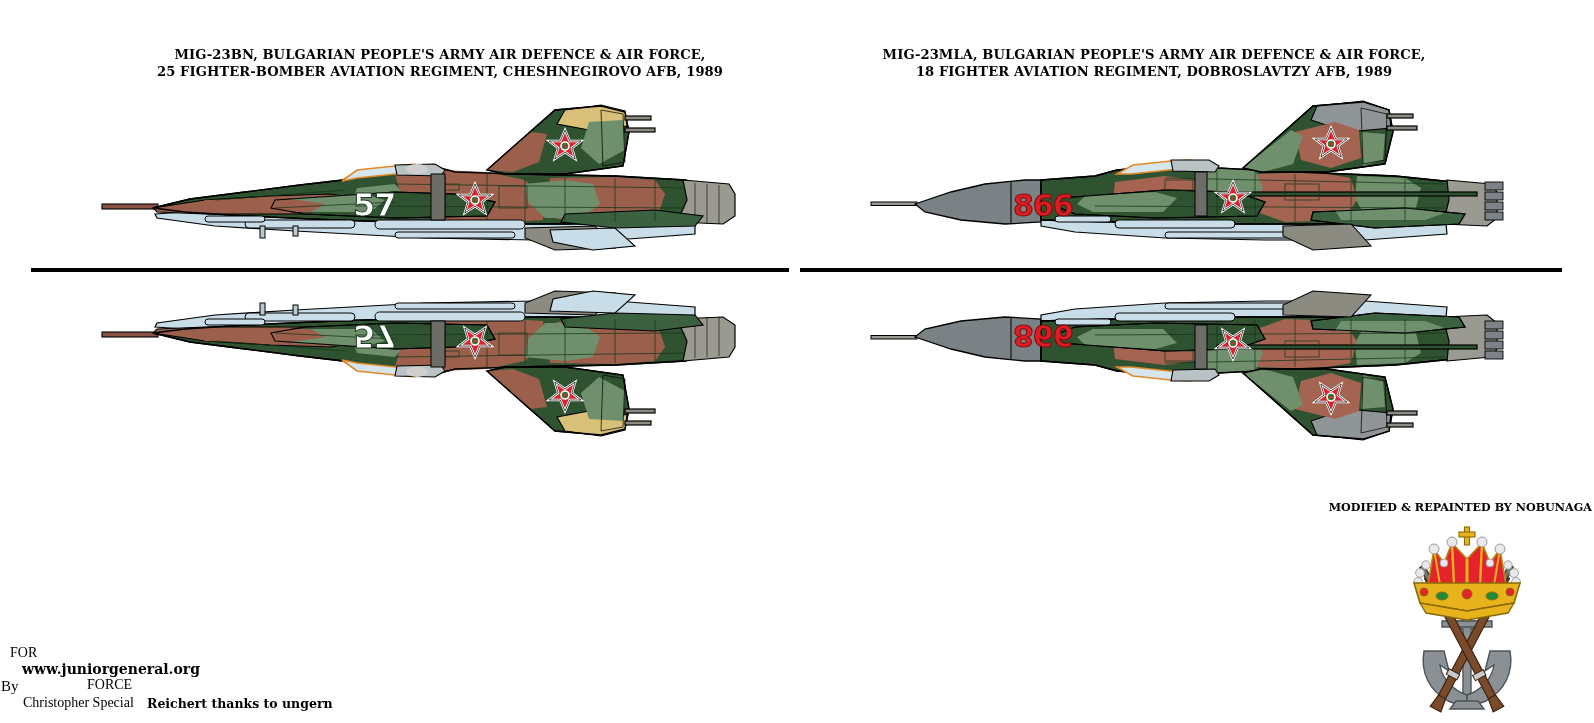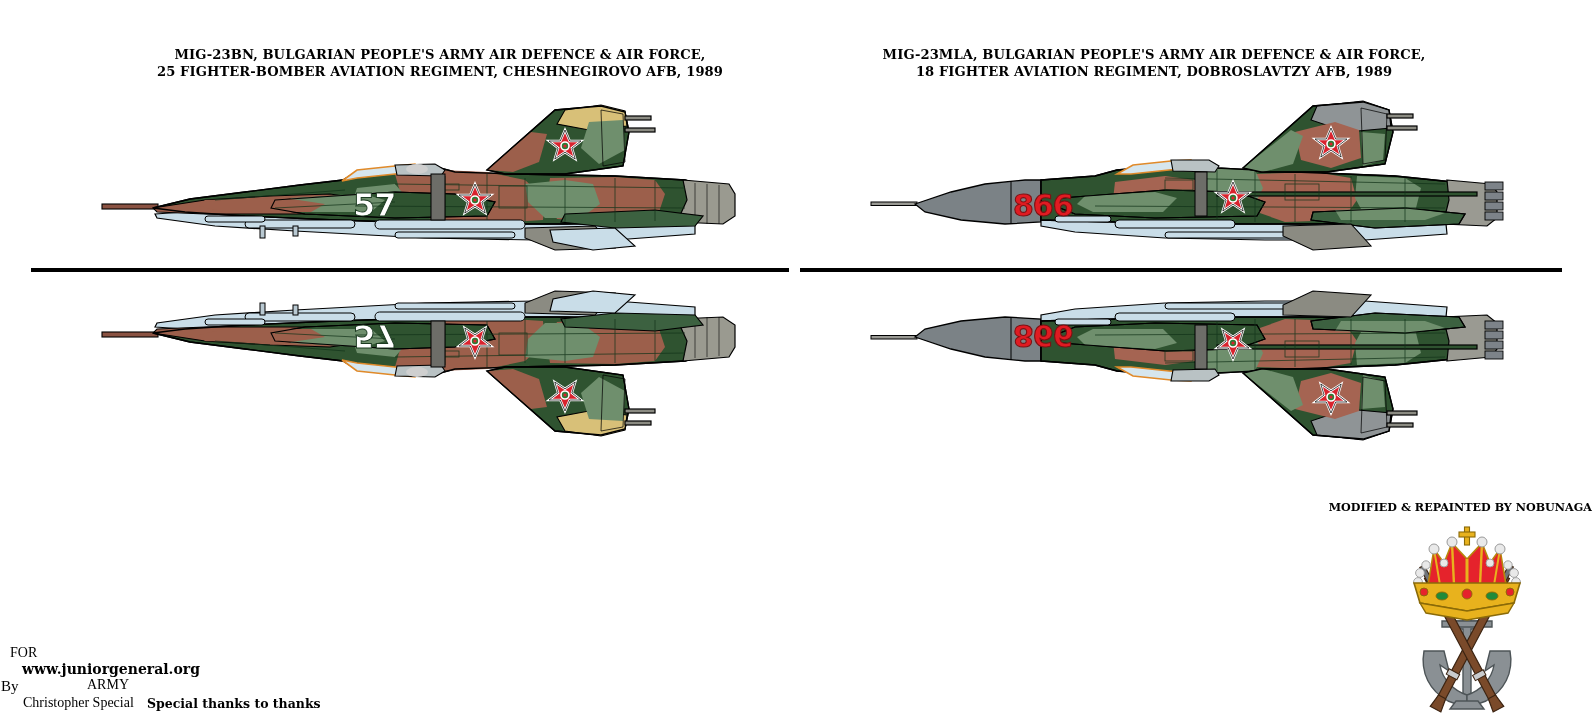--- a/index.html
+++ b/index.html
@@ -401,19 +401,19 @@
         </g>
 
         <path d="M48 78 L95 86 L142 78 L136 88 L95 95 L54 88 Z" fill="#e8b21d" stroke="#8a6a08" stroke-width="1.4"></path>
       </g>
     </svg>
   </div>
 
   <div id="footer">
     <span class="for">FOR</span>
     <span class="url">www.juniorgeneral.org</span>
-    <span class="only">ARMY</span>
+    <span class="only">FORCE</span>
     <span class="by">By</span>
     <span class="author">Christopher Special</span>
-    <span class="thanks">Special thanks to thanks</span>
+    <span class="thanks">Reichert thanks to ungern</span>
   </div>
 
 </div>
 
 </body></html>

